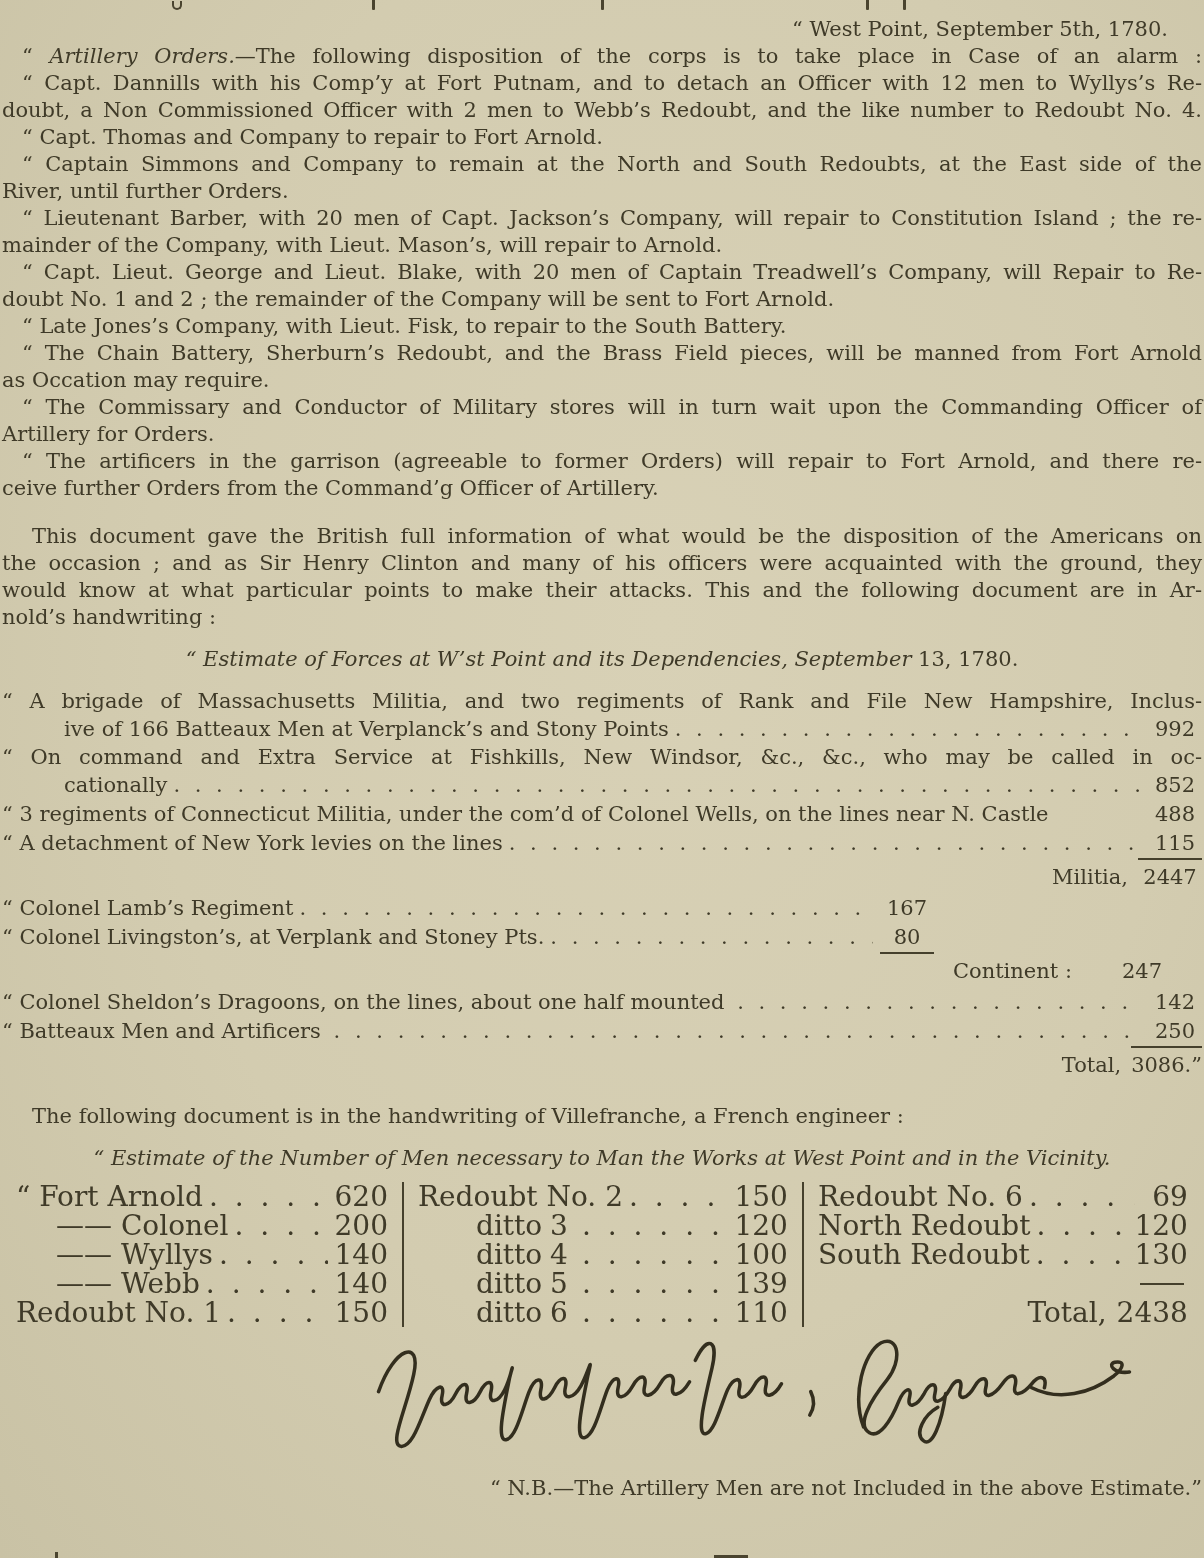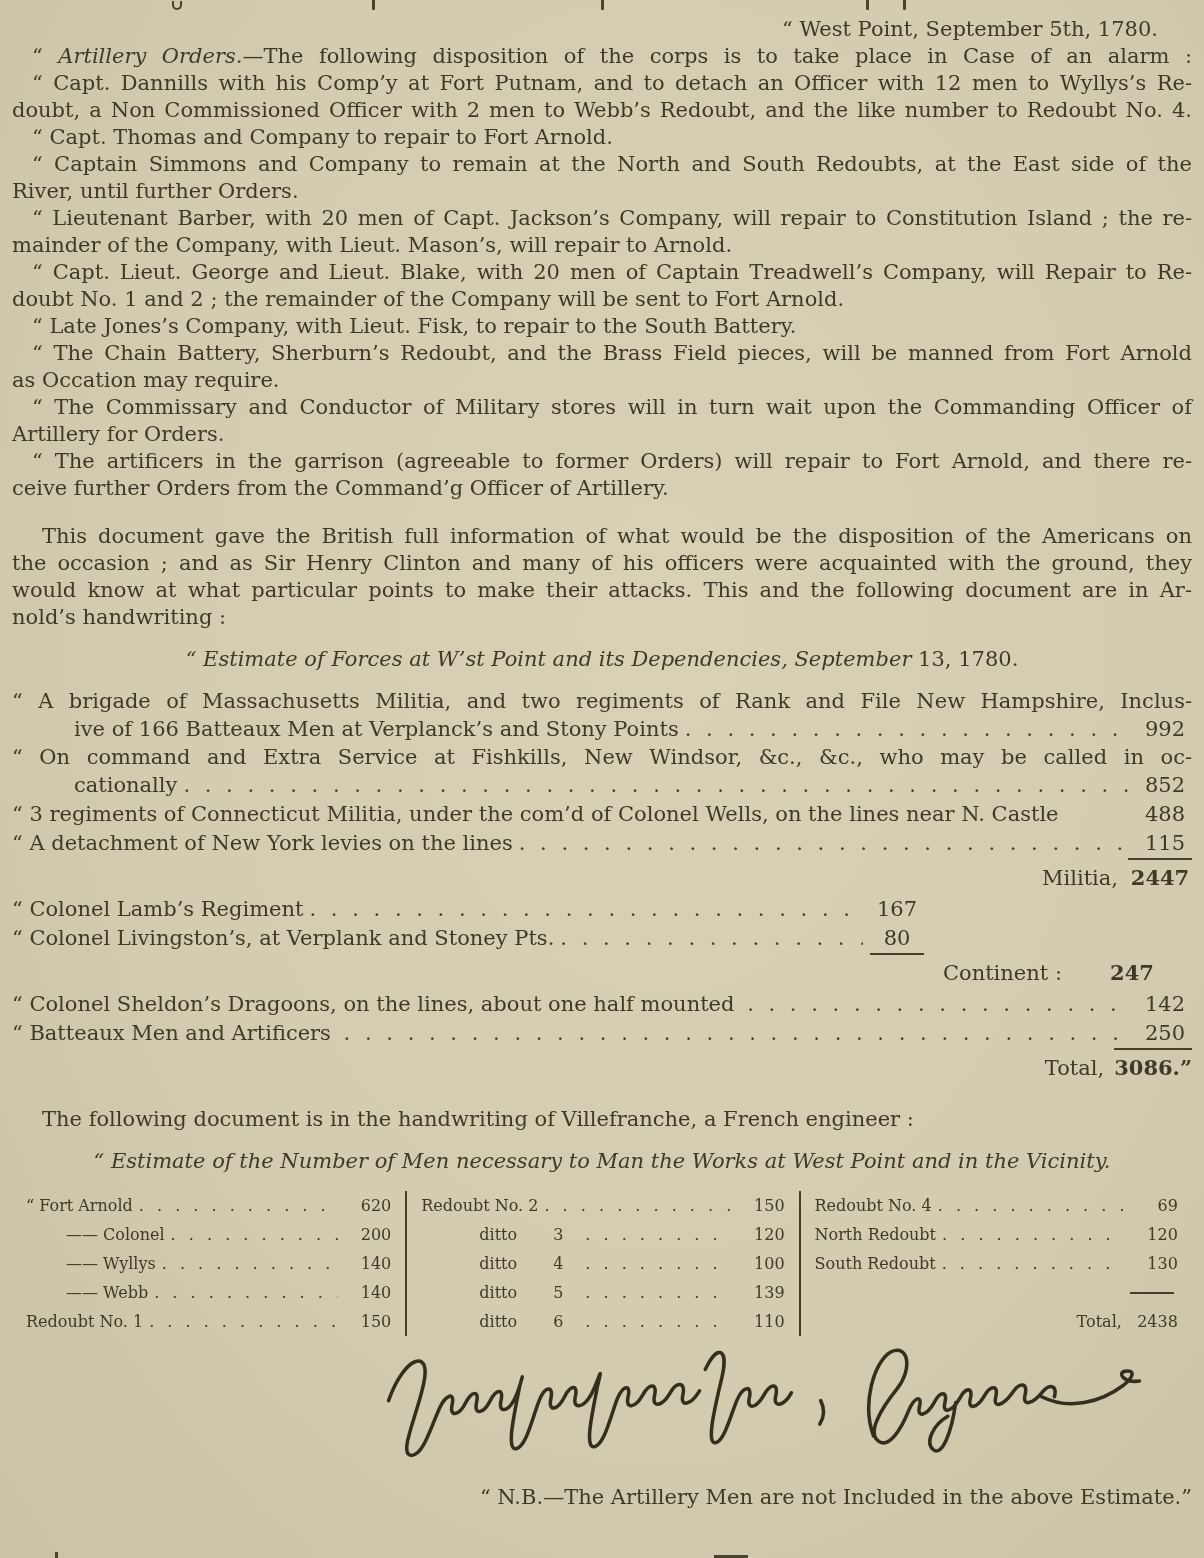--- a/index.html
+++ b/index.html
@@ -5,21 +5,21 @@
   html,body{margin:0;padding:0;}
   body{width:1204px;height:1558px;overflow:hidden;background:#888;}
   .page{
     position:relative;width:1204px;height:1558px;overflow:hidden;
     background:#d3ccb0;
     background-image:radial-gradient(ellipse at 55% 40%, #d8d1b6 0%, #d3ccb0 55%, #c9c2a5 100%);
     color:#3f3a28;
     font-family:"DejaVu Serif","Liberation Serif",serif;
     font-size:21px;line-height:27px;
   }
-  .content{padding:0 12px;}
+  .content{padding:0 2px;}
   .ln{white-space:nowrap;}
   .j{text-align:justify;text-align-last:justify;white-space:normal;}
   .fi{text-indent:20px;}
   .ind2{text-indent:30px;}
   .it{font-style:italic;}
   .sc{font-variant:small-caps;letter-spacing:.5px;}
   .dateline{text-align:right;padding-right:34px;padding-top:16px;}
   .signoff{text-align:right;padding-right:22px;margin-top:2px;}
   
   .ledger{margin-top:15px;}
@@ -27,26 +27,26 @@
   .row .lbl{white-space:pre;}
   .leader{flex:1;overflow:hidden;white-space:nowrap;margin:0 7px 0 6px;}
   .leader::after{content:". . . . . . . . . . . . . . . . . . . . . . . . . . . . . . . . . . . . . . . . . . . . . . . . . . . . . . . . . . . . . . . . . . . . . .";word-spacing:6px;letter-spacing:1px;}
   .sp{flex:1;}
   .val{min-width:54px;text-align:center;white-space:nowrap;}
   .cont{padding-left:62px;}
   .short{margin-right:268px;}
   .ruleb .val{border-bottom:2px solid #45402c;padding-bottom:0px;}
   .sumrow{display:flex;justify-content:flex-end;align-items:baseline;line-height:33px;}
   .sumrow .sumlbl{margin-right:10px;white-space:pre;}
-  .sumrow .val{border-top:2px solid #45402c;padding-top:1px;min-width:64px;font-weight:bold;}
+  .sumrow .val{border-top:2px solid #45402c;padding-top:1px;min-width:64px;}
   .sumrow.noline .val{border-top:none;min-width:120px;}
   .heading{text-align:center;margin-top:15px;}
   .narr{margin-top:21px;}
   
-  .works{display:flex;margin-top:16px;font-size:16px;}
+  .works{display:flex;margin-top:10px;font-size:28px;}
   .wcol{width:33.33%;padding:0 14px;box-sizing:border-box;}
   .wcol+.wcol{border-left:2.5px solid #45402c;}
   .wrow{display:flex;align-items:baseline;line-height:29px;}
   .wrow .wlbl{white-space:pre;}
   .wrow .dash{padding-left:40px;}
   .wrow .ditto{width:132px;padding-left:58px;box-sizing:border-box;}
   .wrow .wmid{width:26px;}
   .wval{min-width:46px;text-align:right;}
   .wrule{height:29px;display:flex;align-items:center;justify-content:flex-end;}
   .wrule i{display:block;width:44px;border-top:2.5px solid #45402c;margin-right:4px;}
@@ -246,21 +246,21 @@
           </div>
         <div class="wrow">
             <span class="wlbl ditto">ditto</span>
             <span class="wmid">6</span>
             <span class="leader"></span>
             <span class="wval">110</span>
           </div>
       </div>
       <div class="wcol">
         <div class="wrow">
-            <span class="wlbl">Redoubt No. 4</span>
+            <span class="wlbl">Redoubt No. 6</span>
             <span class="leader"></span>
             <span class="wval">69</span>
           </div>
         <div class="wrow">
             <span class="wlbl">North Redoubt</span>
             <span class="leader"></span>
             <span class="wval">120</span>
           </div>
         <div class="wrow">
             <span class="wlbl">South Redoubt</span>

